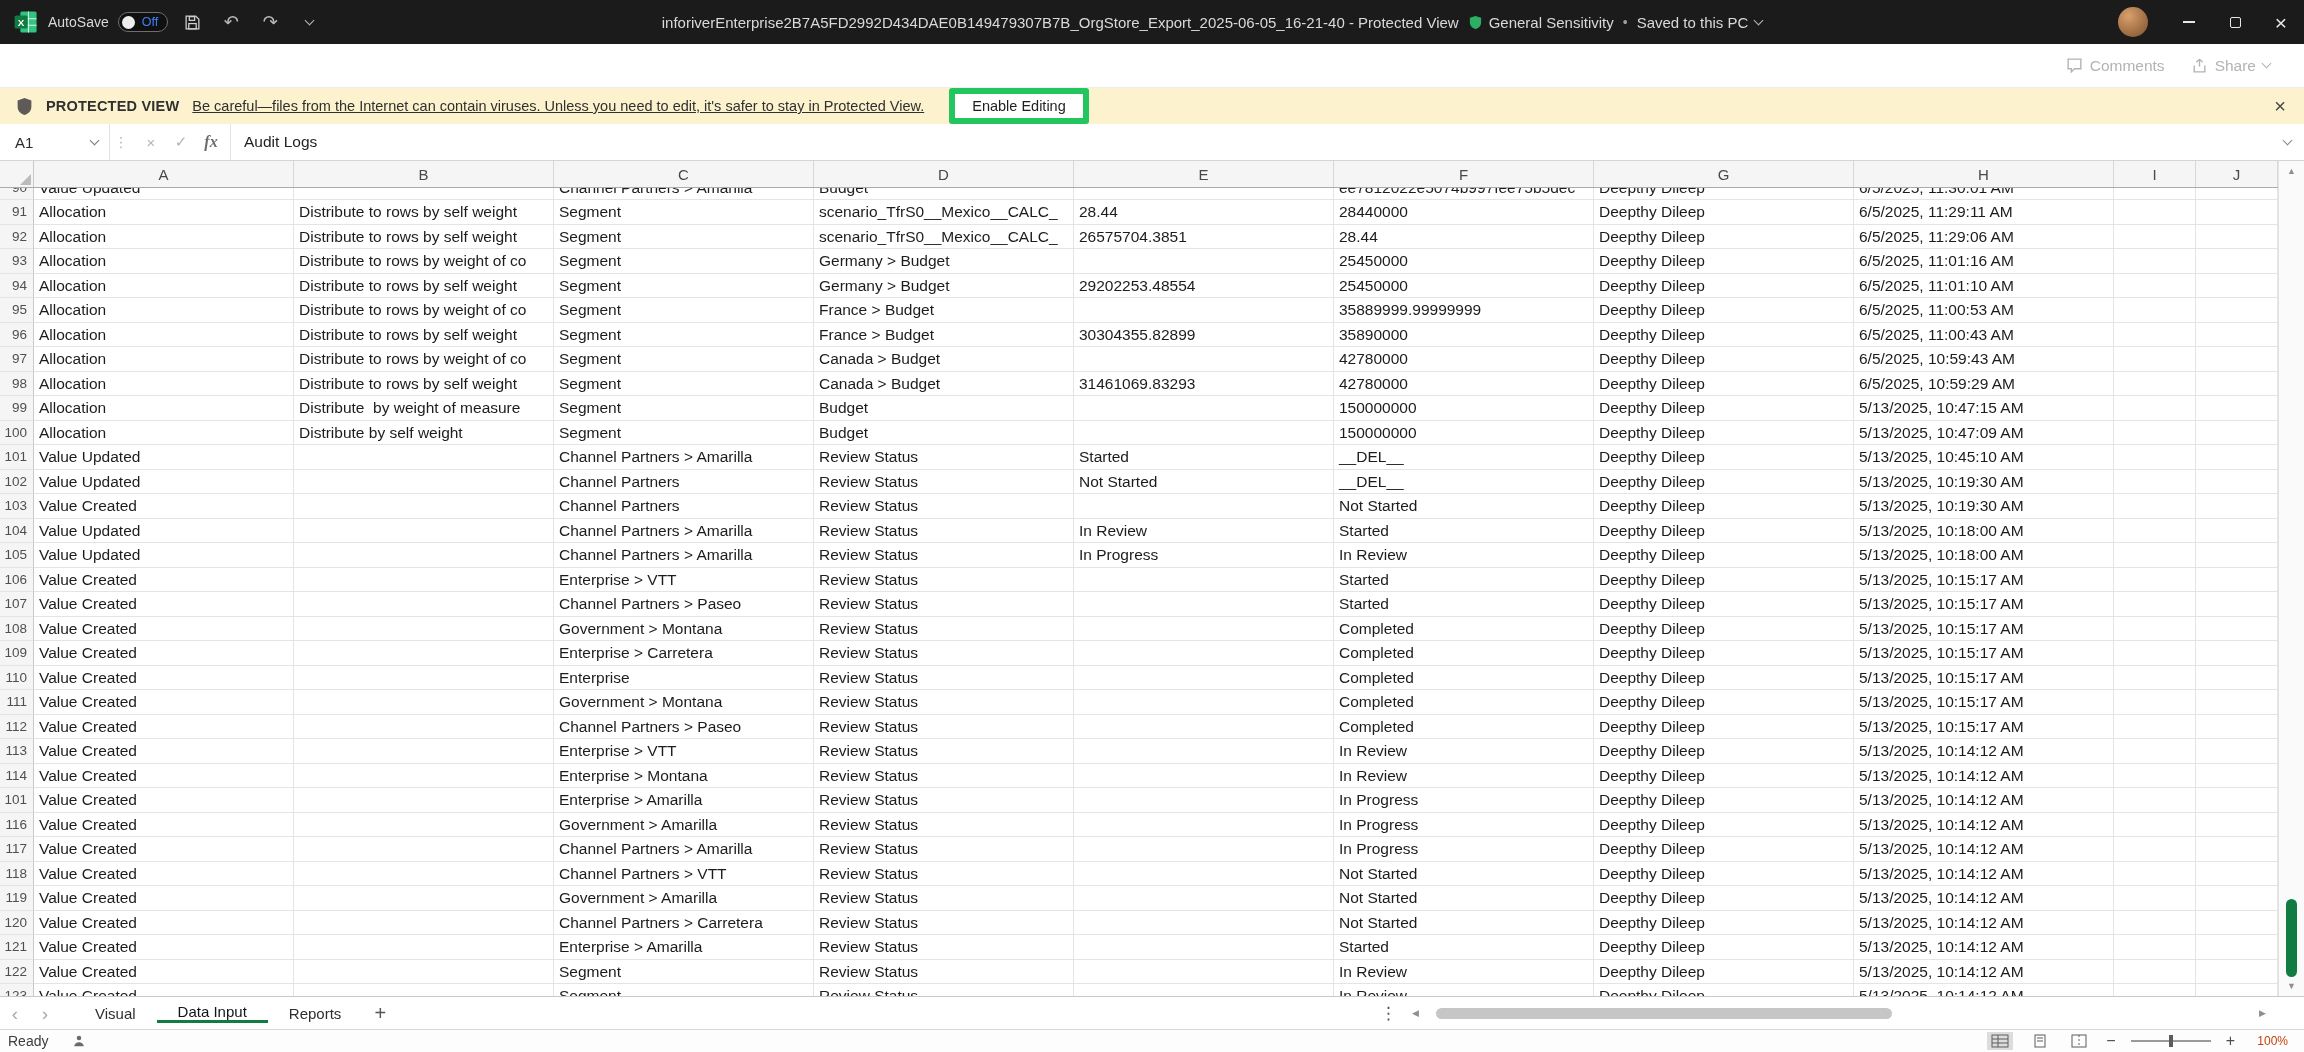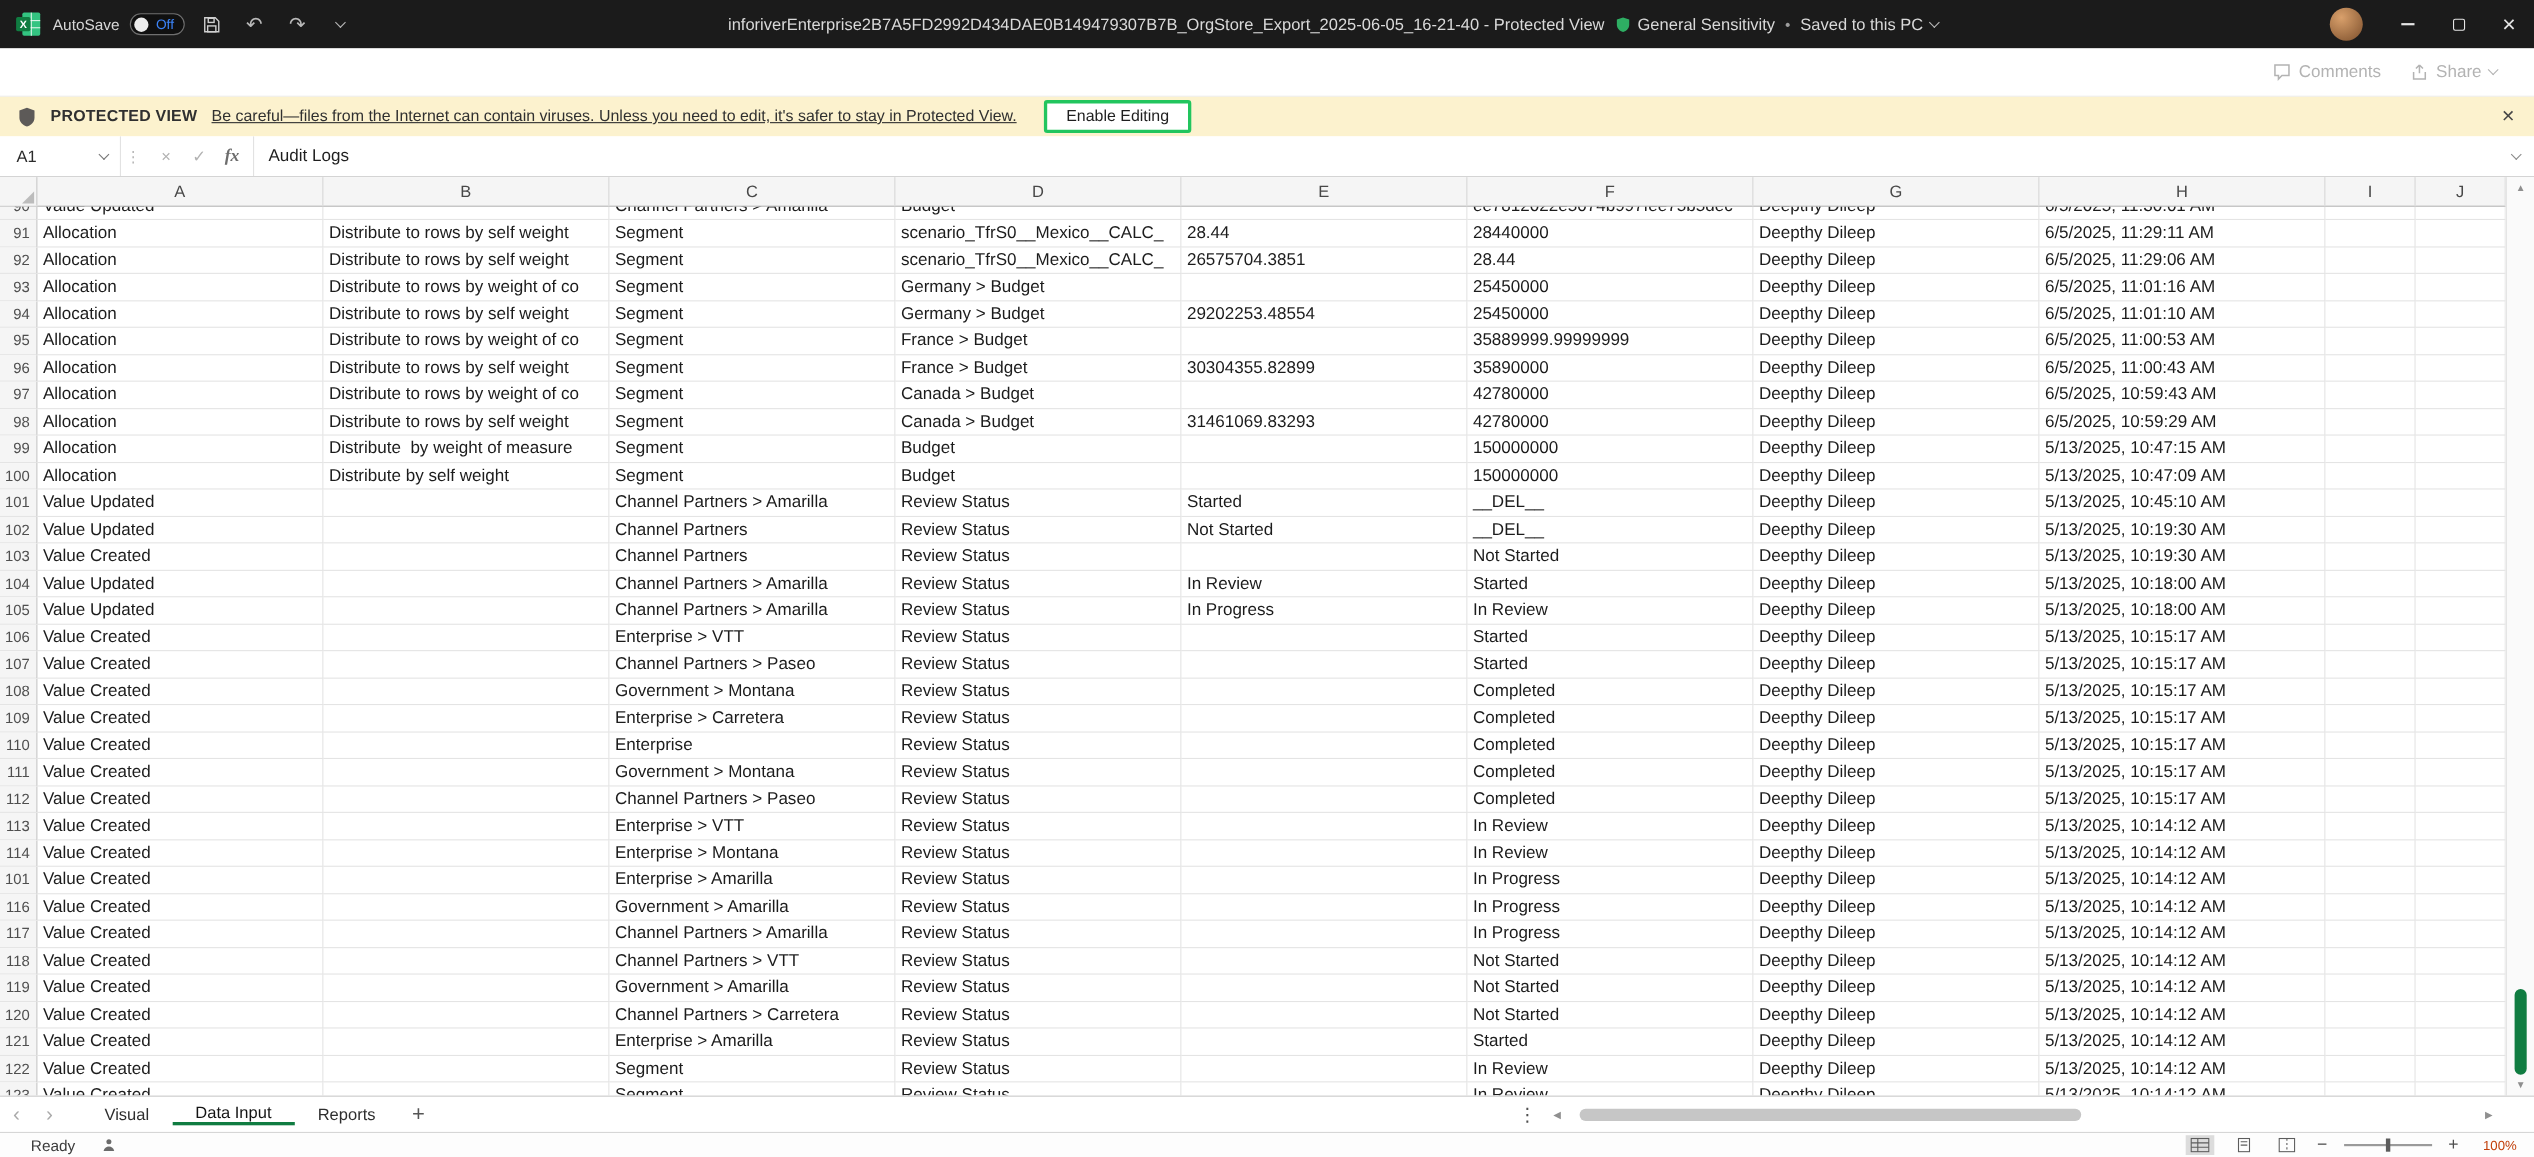--- a/index.html
+++ b/index.html
@@ -33,21 +33,21 @@
   .menubar{position:absolute;top:44px;height:44px;left:0;right:0;background:#ffffff;display:flex;align-items:center;padding-left:16px;border-bottom:1px solid #ececec}
   .menu-item{padding:0 13px;font-size:16px;color:#3d3d3d;height:100%;display:flex;align-items:center}
   .menubar-right{margin-left:auto;display:flex;align-items:center;gap:26px;padding-right:34px}
   .mb-btn{display:flex;align-items:center;gap:7px;color:#b3b3b3;font-size:15.5px}
   .mb-btn .chev{border-color:#b3b3b3}
 
   
   .banner{position:absolute;top:88px;height:36px;left:0;right:0;background:#fcf2ce;display:flex;align-items:center;gap:13px;padding-left:16px}
   .banner-title{font-weight:700;font-size:14.5px;color:#303030;letter-spacing:.2px}
   .banner-msg{font-size:14.5px;color:#303030;text-decoration:underline}
-  .banner-btn{margin-left:12px;background:#fff;border:3px solid #22c55e;border-radius:3px;font-size:14.5px;padding:4px 17px;color:#1f1f1f;cursor:default}
+  .banner-btn{margin-left:12px;background:#fff;border:6px solid #22c55e;border-radius:3px;font-size:14.5px;padding:4px 17px;color:#1f1f1f;cursor:default}
   .banner-close{position:absolute;right:18px;top:0;height:100%;display:flex;align-items:center;font-size:20px;color:#474747}
 
   
   .formulabar{position:absolute;top:124px;height:37px;left:0;right:0;background:#fff;border-bottom:1px solid #d4d4d4;display:flex;align-items:stretch}
   .namebox{width:110px;display:flex;align-items:center;justify-content:space-between;padding:0 11px 0 15px;font-size:15px;color:#2b2b2b;border-right:1px solid #e2e2e2}
   .namebox .chev{border-color:#767676}
   .fb-dots{display:flex;align-items:center;color:#b9b9b9;font-size:14px;padding:0 4px}
   .fx-buttons{display:flex;align-items:center;padding:0 4px}
   .fx-btn{width:30px;text-align:center;font-size:15px;color:#b2b2b2}
   .fx-btn.fx{font-family:Liberation Serif, serif;font-style:italic;font-weight:bold;color:#6d6d6d;font-size:16px}
@@ -85,21 +85,21 @@
   .add-tab{width:36px;text-align:center;font-size:20px;color:#555}
   .tab-dots{position:absolute;left:1380px;top:0;height:100%;display:flex;align-items:center;color:#4f4f4f;font-size:17px}
   .hs-arrow{position:absolute;top:0;height:100%;display:flex;align-items:center;color:#8f8f8f;font-size:9px}
   .hs-arrow.left{left:1412px}
   .hs-arrow.right{right:38px}
   .hscroll-track{position:absolute;left:1436px;right:64px;top:11px;height:11px}
   .hscroll-thumb{width:456px;height:11px;border-radius:6px;background:#c6c6c6}
 
   
   .statusbar{position:absolute;top:1029px;height:23px;left:0;right:0;background:#fdfdfd;border-top:1px solid #d6d6d6;display:flex;align-items:center}
-  .status-left{display:flex;align-items:center;gap:24px;padding-left:28px;font-size:14px;color:#3c3c3c}
+  .status-left{display:flex;align-items:center;gap:24px;padding-left:8px;font-size:14px;color:#3c3c3c}
   .status-right{margin-left:auto;display:flex;align-items:center;gap:15px;padding-right:16px}
   .view-icon{display:flex;align-items:center;justify-content:center;padding:2px 4px}
   .view-icon.sel{background:#dcdcdc}
   .zoom-glyph{font-size:16px;color:#4d4d4d;line-height:1}
   .zoom-track{width:80px;height:2px;background:#9a9a9a;position:relative}
   .zoom-thumb{position:absolute;left:38px;top:-5px;width:4px;height:12px;background:#5c5c5c}
   .zoom-label{font-size:12px;color:#c2410c;min-width:38px;text-align:right}
 </style>
 </head>
 <body>

